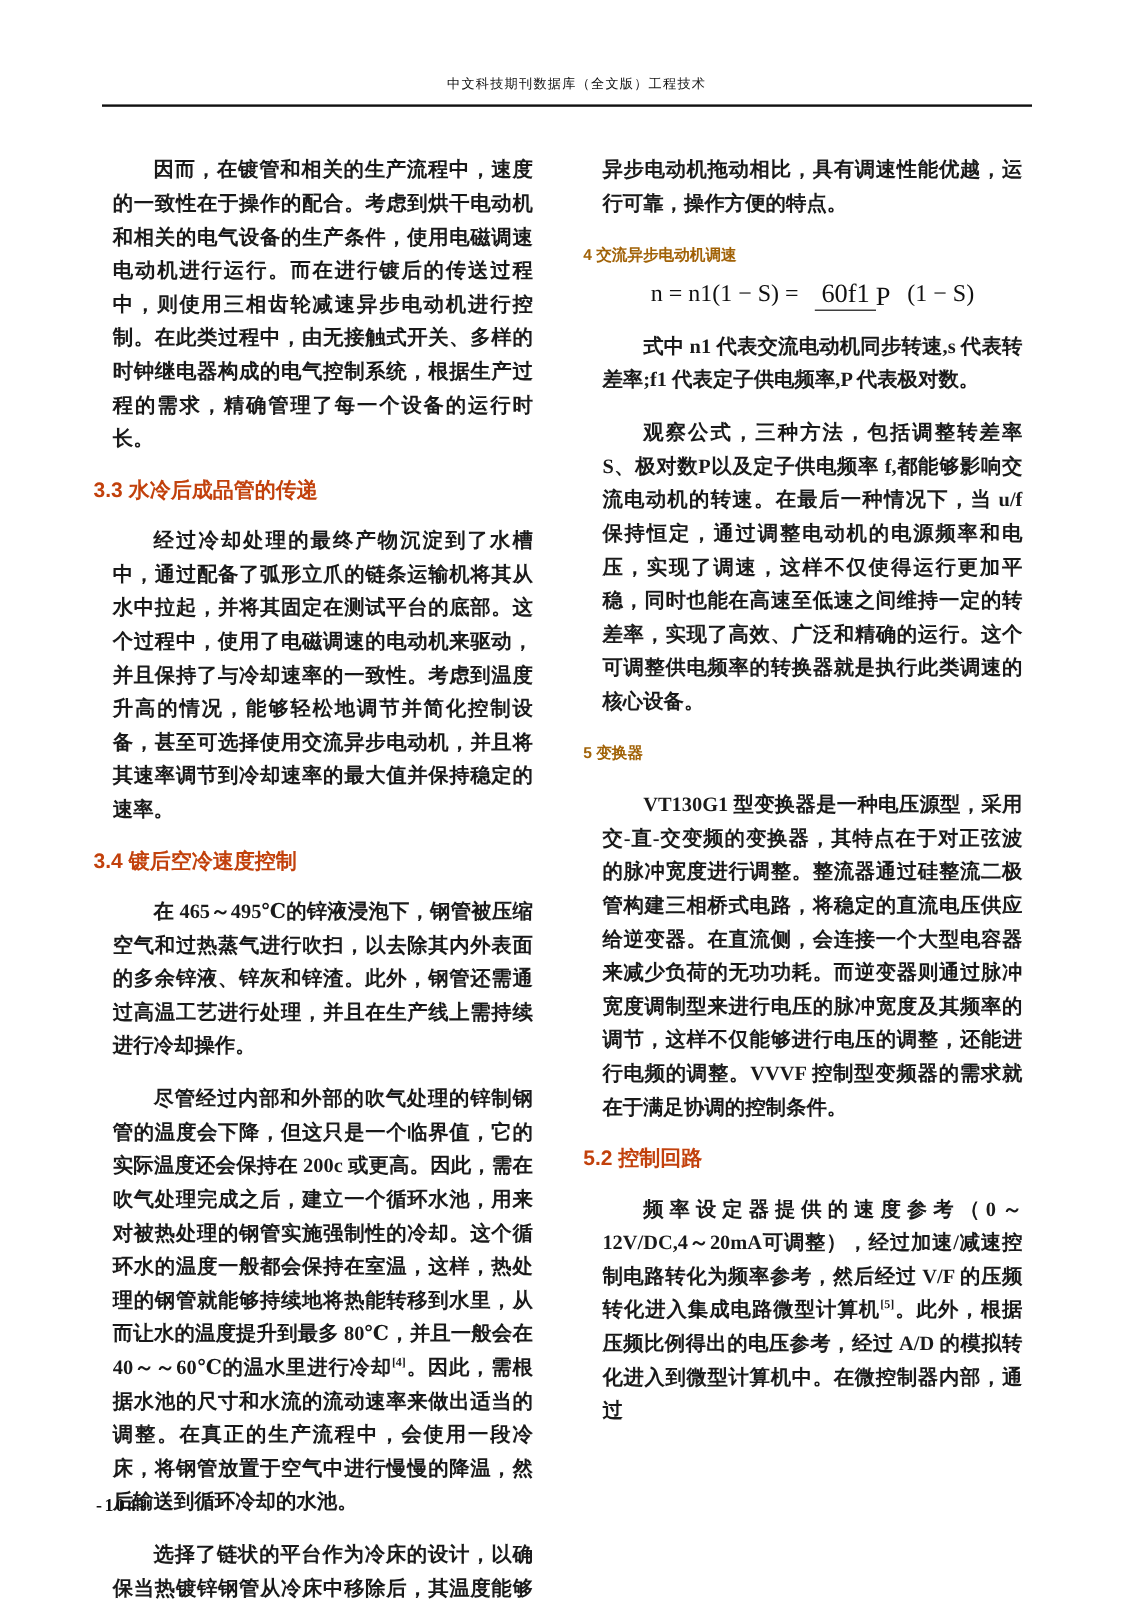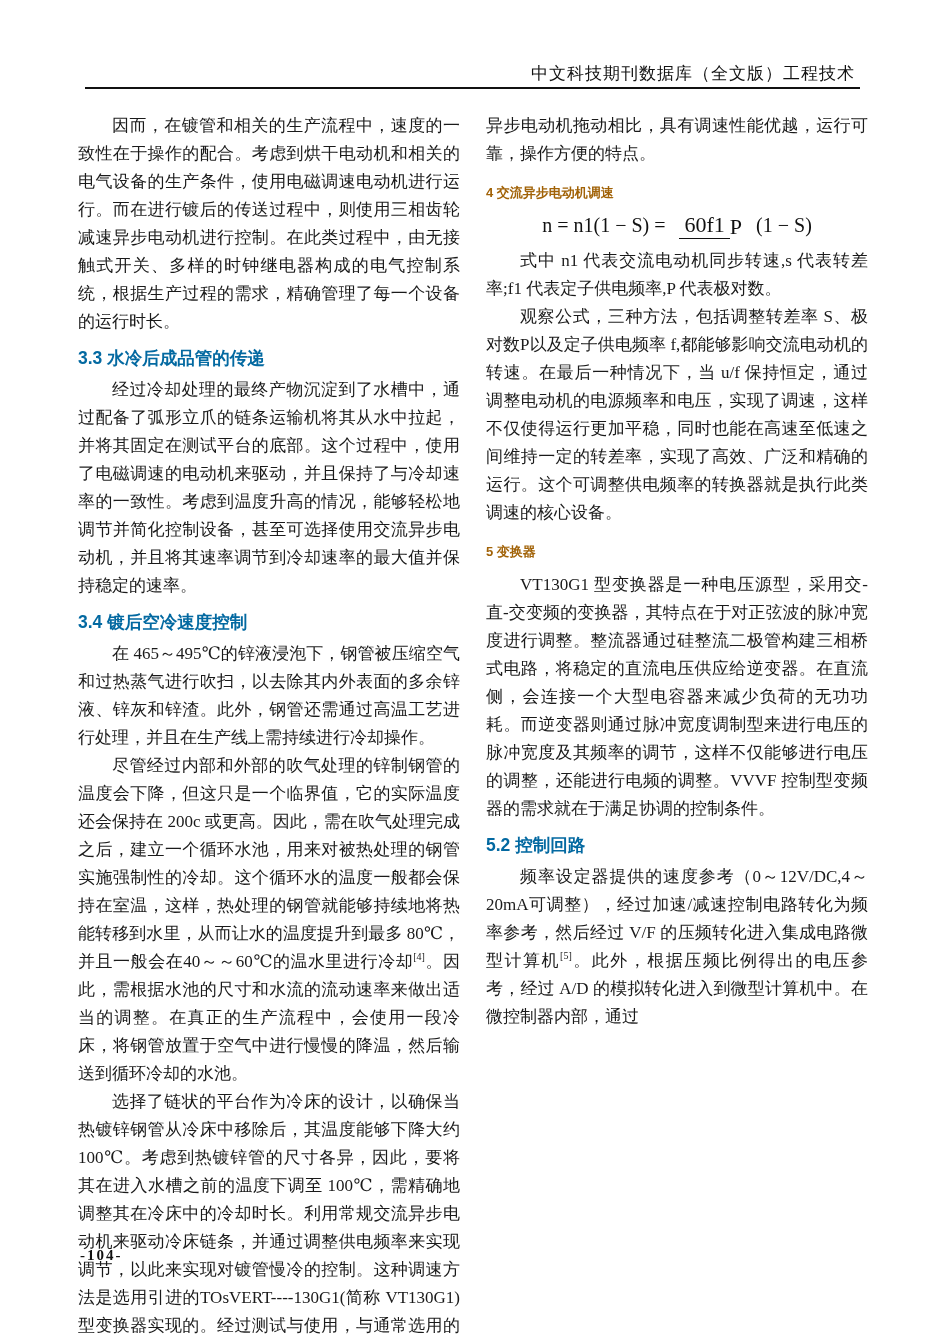--- a/index.html
+++ b/index.html
@@ -7,62 +7,63 @@
     position: relative;
     width: 945px;
     height: 1336px;
     background: #ffffff;
     overflow: hidden;
     color: #1a1a1a;
     font-family: "Liberation Serif", "DejaVu Serif", serif;
   }
   .page-header {
     position: absolute;
-    top: 62px; left: 85px; right: 90px;
-    text-align: right;
-    font-size: 17px;
+    top: 62px; left: 85px; right: 69px;
+    text-align: center;
+    font-size: 11px;
     letter-spacing: 1px;
     color: #111;
   }
   .header-rule {
     position: absolute;
     top: 87px; left: 85px; right: 85px;
     border-top: 2px solid #111;
     height: 0;
   }
   .content {
     position: absolute;
     top: 112px; left: 78px; right: 77px;
     display: flex;
     gap: 26px;
   }
   .col { width: 382px; }
   .col p {
-    margin: 0;
+    margin: 16px;
     font-size: 17px;
     line-height: 28px;
     text-align: justify;
     text-justify: inter-character;
+    font-weight: bold;
   }
   .col p.indent { text-indent: 2em; }
   sup { font-size: 10px; vertical-align: super; line-height: 0; }
   .h-main {
     margin: 12px 0 6px 0;
     font-family: "Liberation Sans", "DejaVu Sans", sans-serif;
     font-size: 13px;
     font-weight: bold;
     color: #a16207;
     line-height: 26px;
   }
   .h-sub {
     margin: 10px 0 5px 0;
     font-family: "Liberation Sans", "DejaVu Sans", sans-serif;
     font-size: 17.5px;
     font-weight: bold;
-    color: #0369a1;
+    color: #c2410c;
     line-height: 25px;
   }
   .formula {
     display: flex;
     justify-content: center;
     align-items: center;
     gap: 14px;
     margin: 6px 0 8px 0;
     font-family: "Liberation Serif", "DejaVu Serif", serif;
     font-size: 20px;

